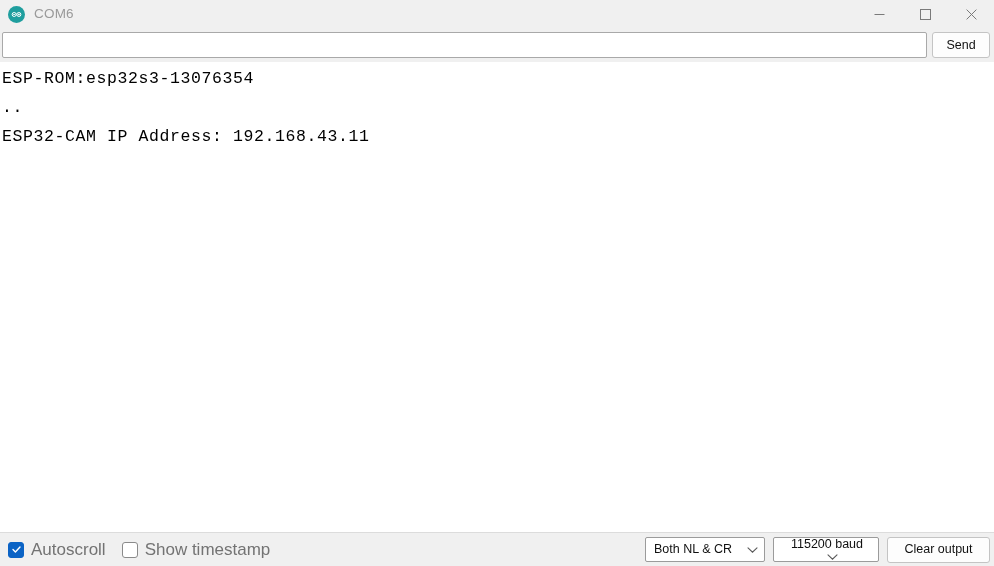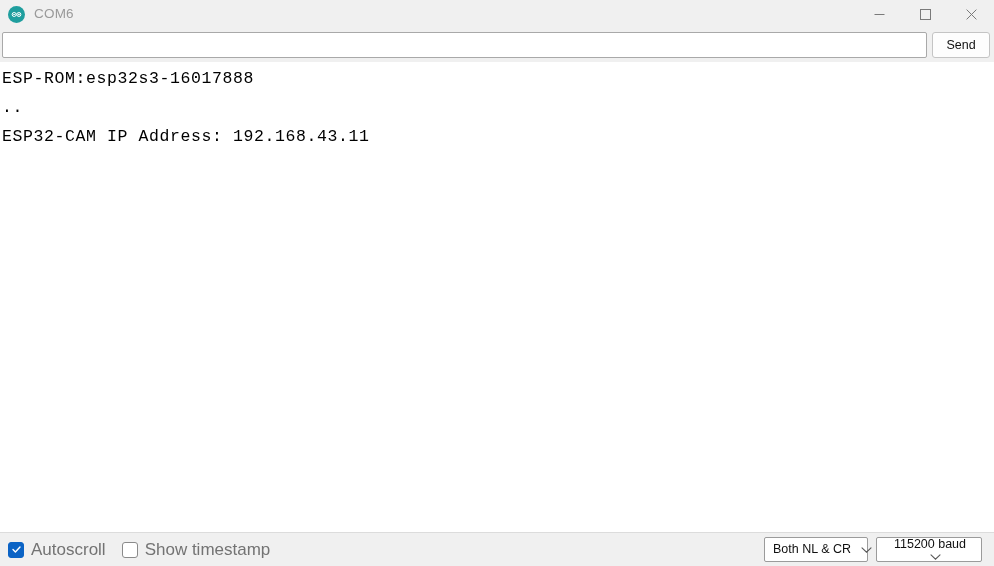--- a/index.html
+++ b/index.html
@@ -190,21 +190,21 @@
     font-size: 12.5px;
     color: #101010;
     line-height: 1;
     white-space: nowrap;
   }
   .dropdown .dd-arrow {
     margin-left: 10px;
     display: flex;
     align-items: center;
   }
-  .dd-nl { width: 104px; justify-content: space-between; }
+  .dd-nl { width: 120px; justify-content: space-between; }
   .dd-baud { width: 106px; justify-content: space-between; flex-direction: column; }
 
   .clear-btn {
     width: 103px;
     height: 26px;
     background: #fdfdfd;
     border: 1px solid #c4c4c4;
     border-radius: 3px;
     font-family: "Liberation Sans", sans-serif;
     font-size: 12.5px;
@@ -254,21 +254,21 @@
       </button>
     </div>
   </div>
 
   <div class="sendrow">
     <input class="send-input" type="text" placeholder="" value="" style="">
     <button class="send-btn">Send</button>
   </div>
 
   <div class="console">
-    <div class="console-line">ESP-ROM:esp32s3-16017888</div>
+    <div class="console-line">ESP-ROM:esp32s3-13076354</div>
     <div class="console-line blank"></div>
     <div class="console-line">..</div>
     <div class="console-line">ESP32-CAM IP Address: 192.168.43.11</div>
   </div>
 
   <div class="statusbar">
 
     <div class="chk-group">
       <span class="chk-box checked">
         <svg width="11" height="11" viewBox="0 0 11 11">
@@ -296,15 +296,16 @@
 
     <div class="dropdown dd-baud">
       <span class="dd-label">115200 baud</span>
       <span class="dd-arrow">
         <svg width="11" height="8" viewBox="0 0 11 8">
           <polyline points="1,1.8 5.5,6.2 10,1.8" fill="none" stroke="#5a5a5a" stroke-width="1.1" stroke-linecap="round"></polyline>
         </svg>
       </span>
     </div>
 
+    <button class="clear-btn">Clear output</button>
   </div>
 
 </div>
 
 </body></html>

